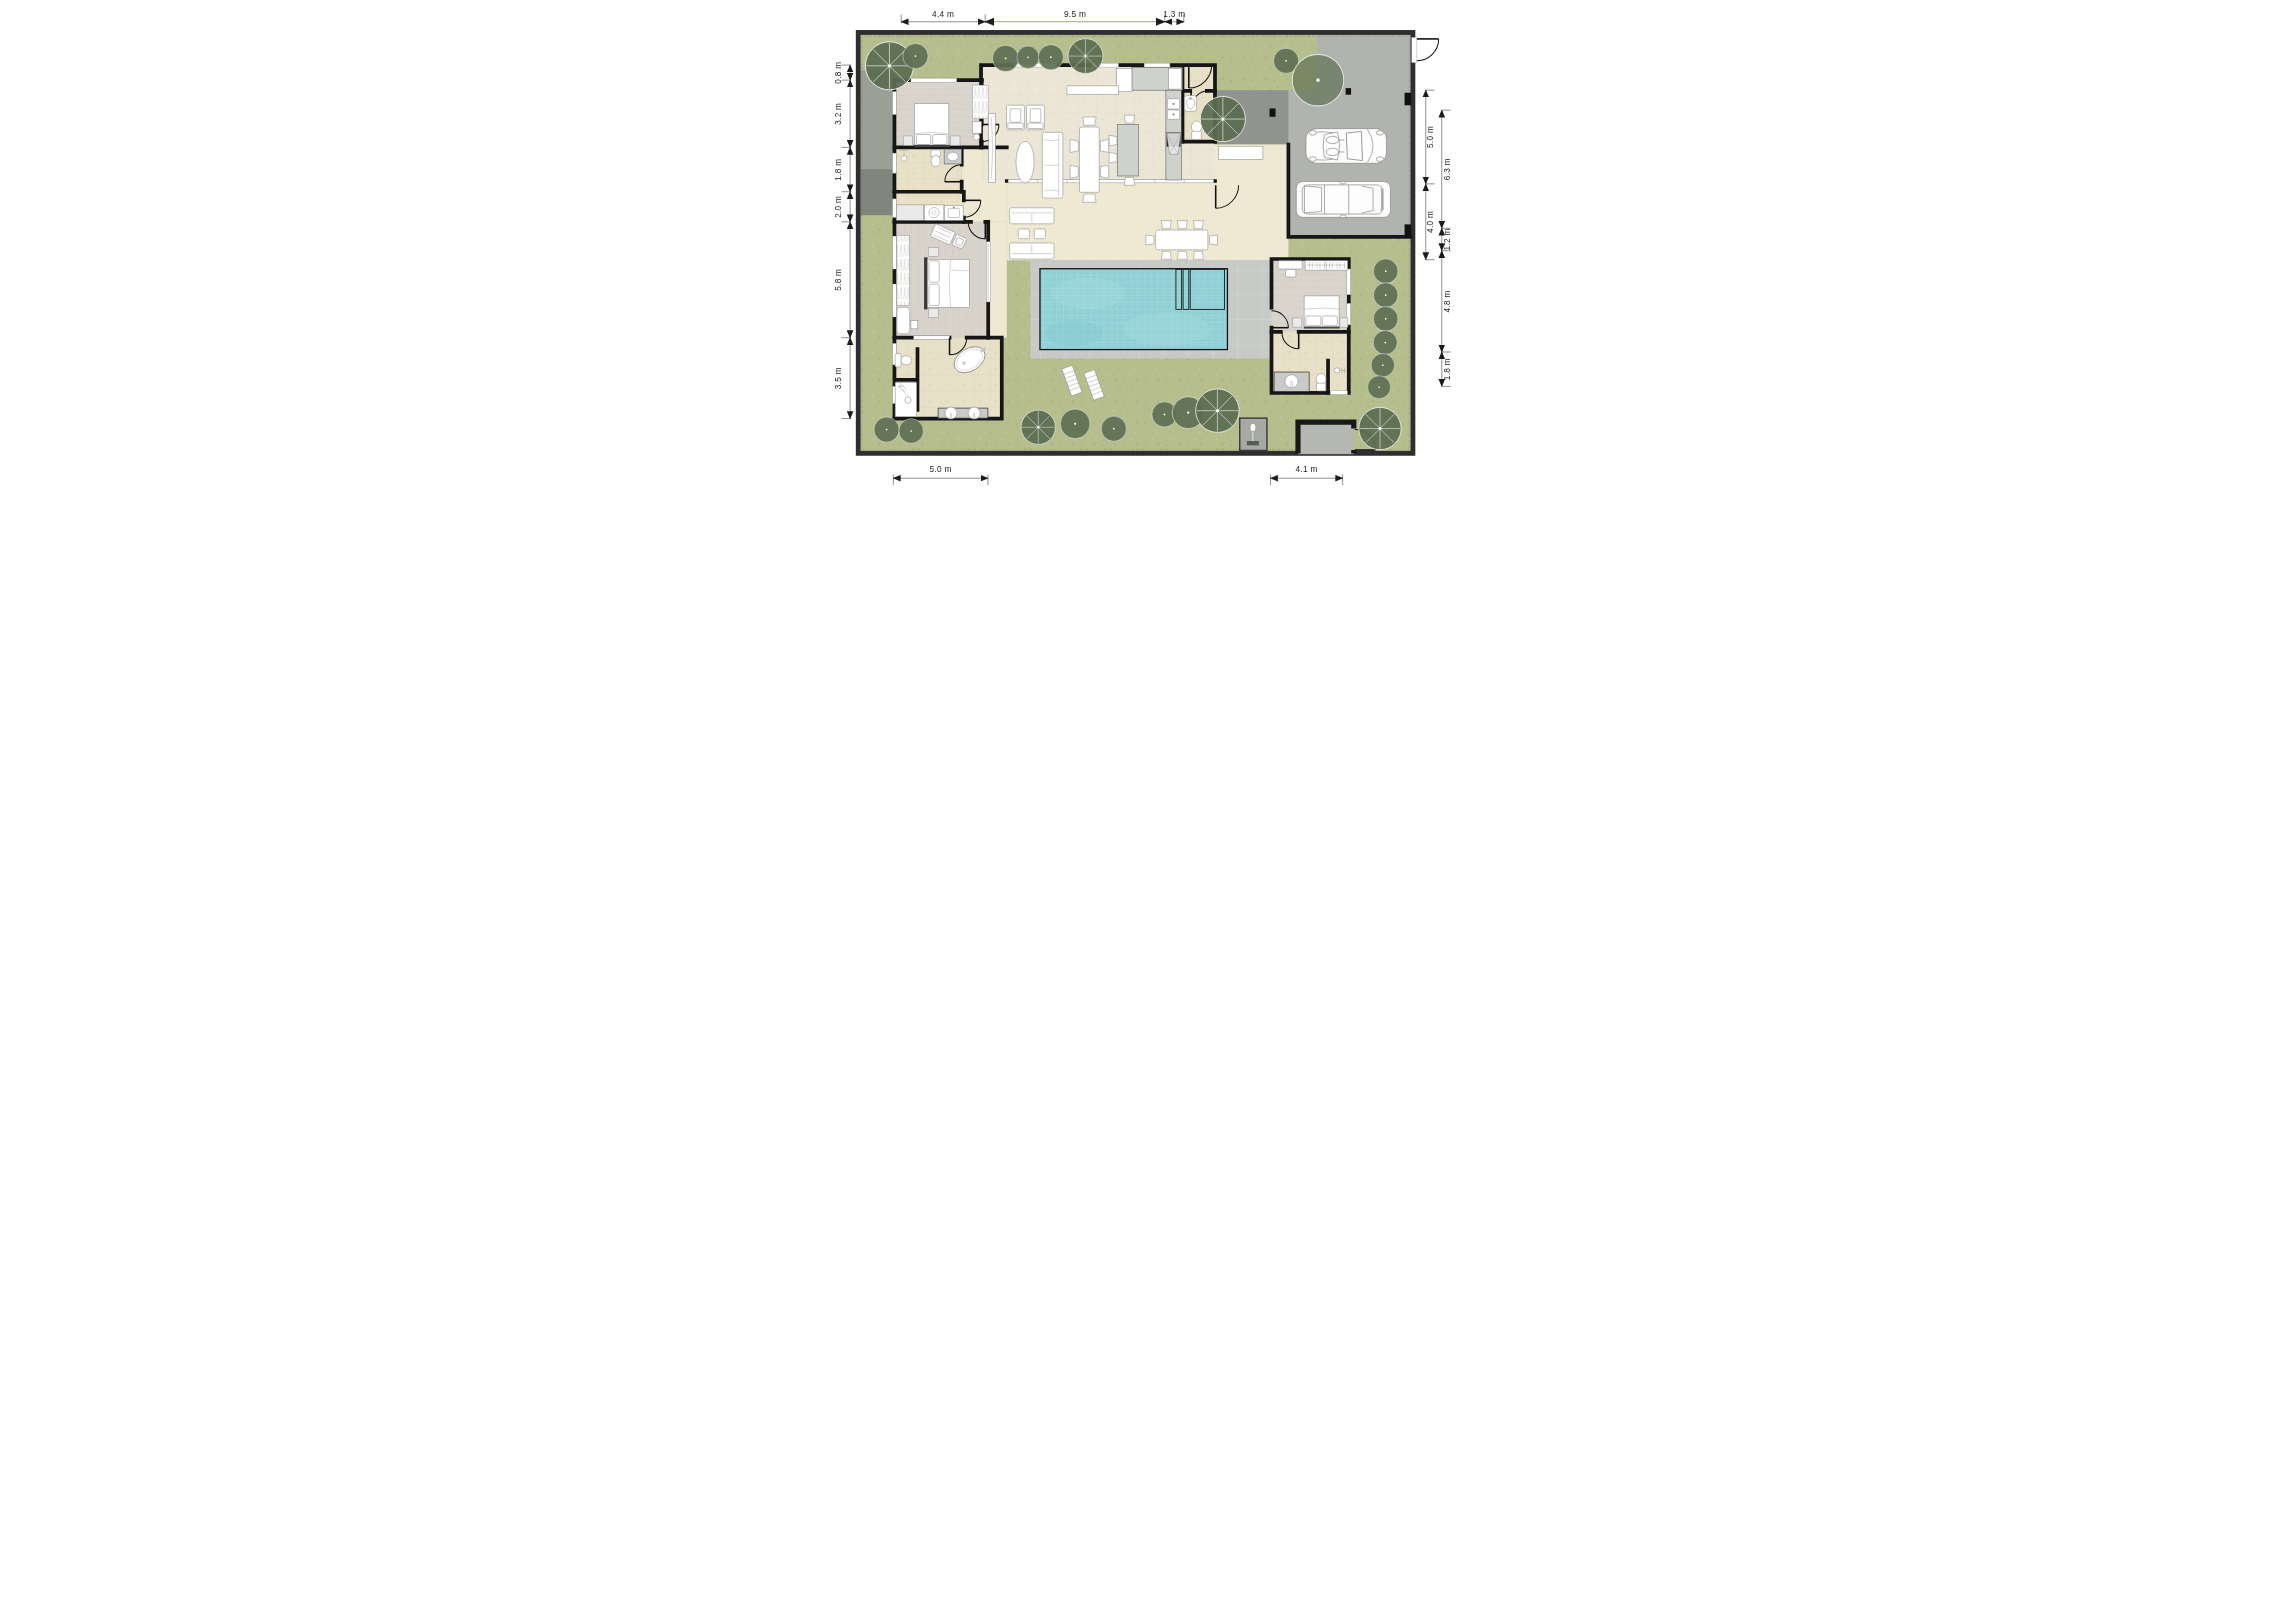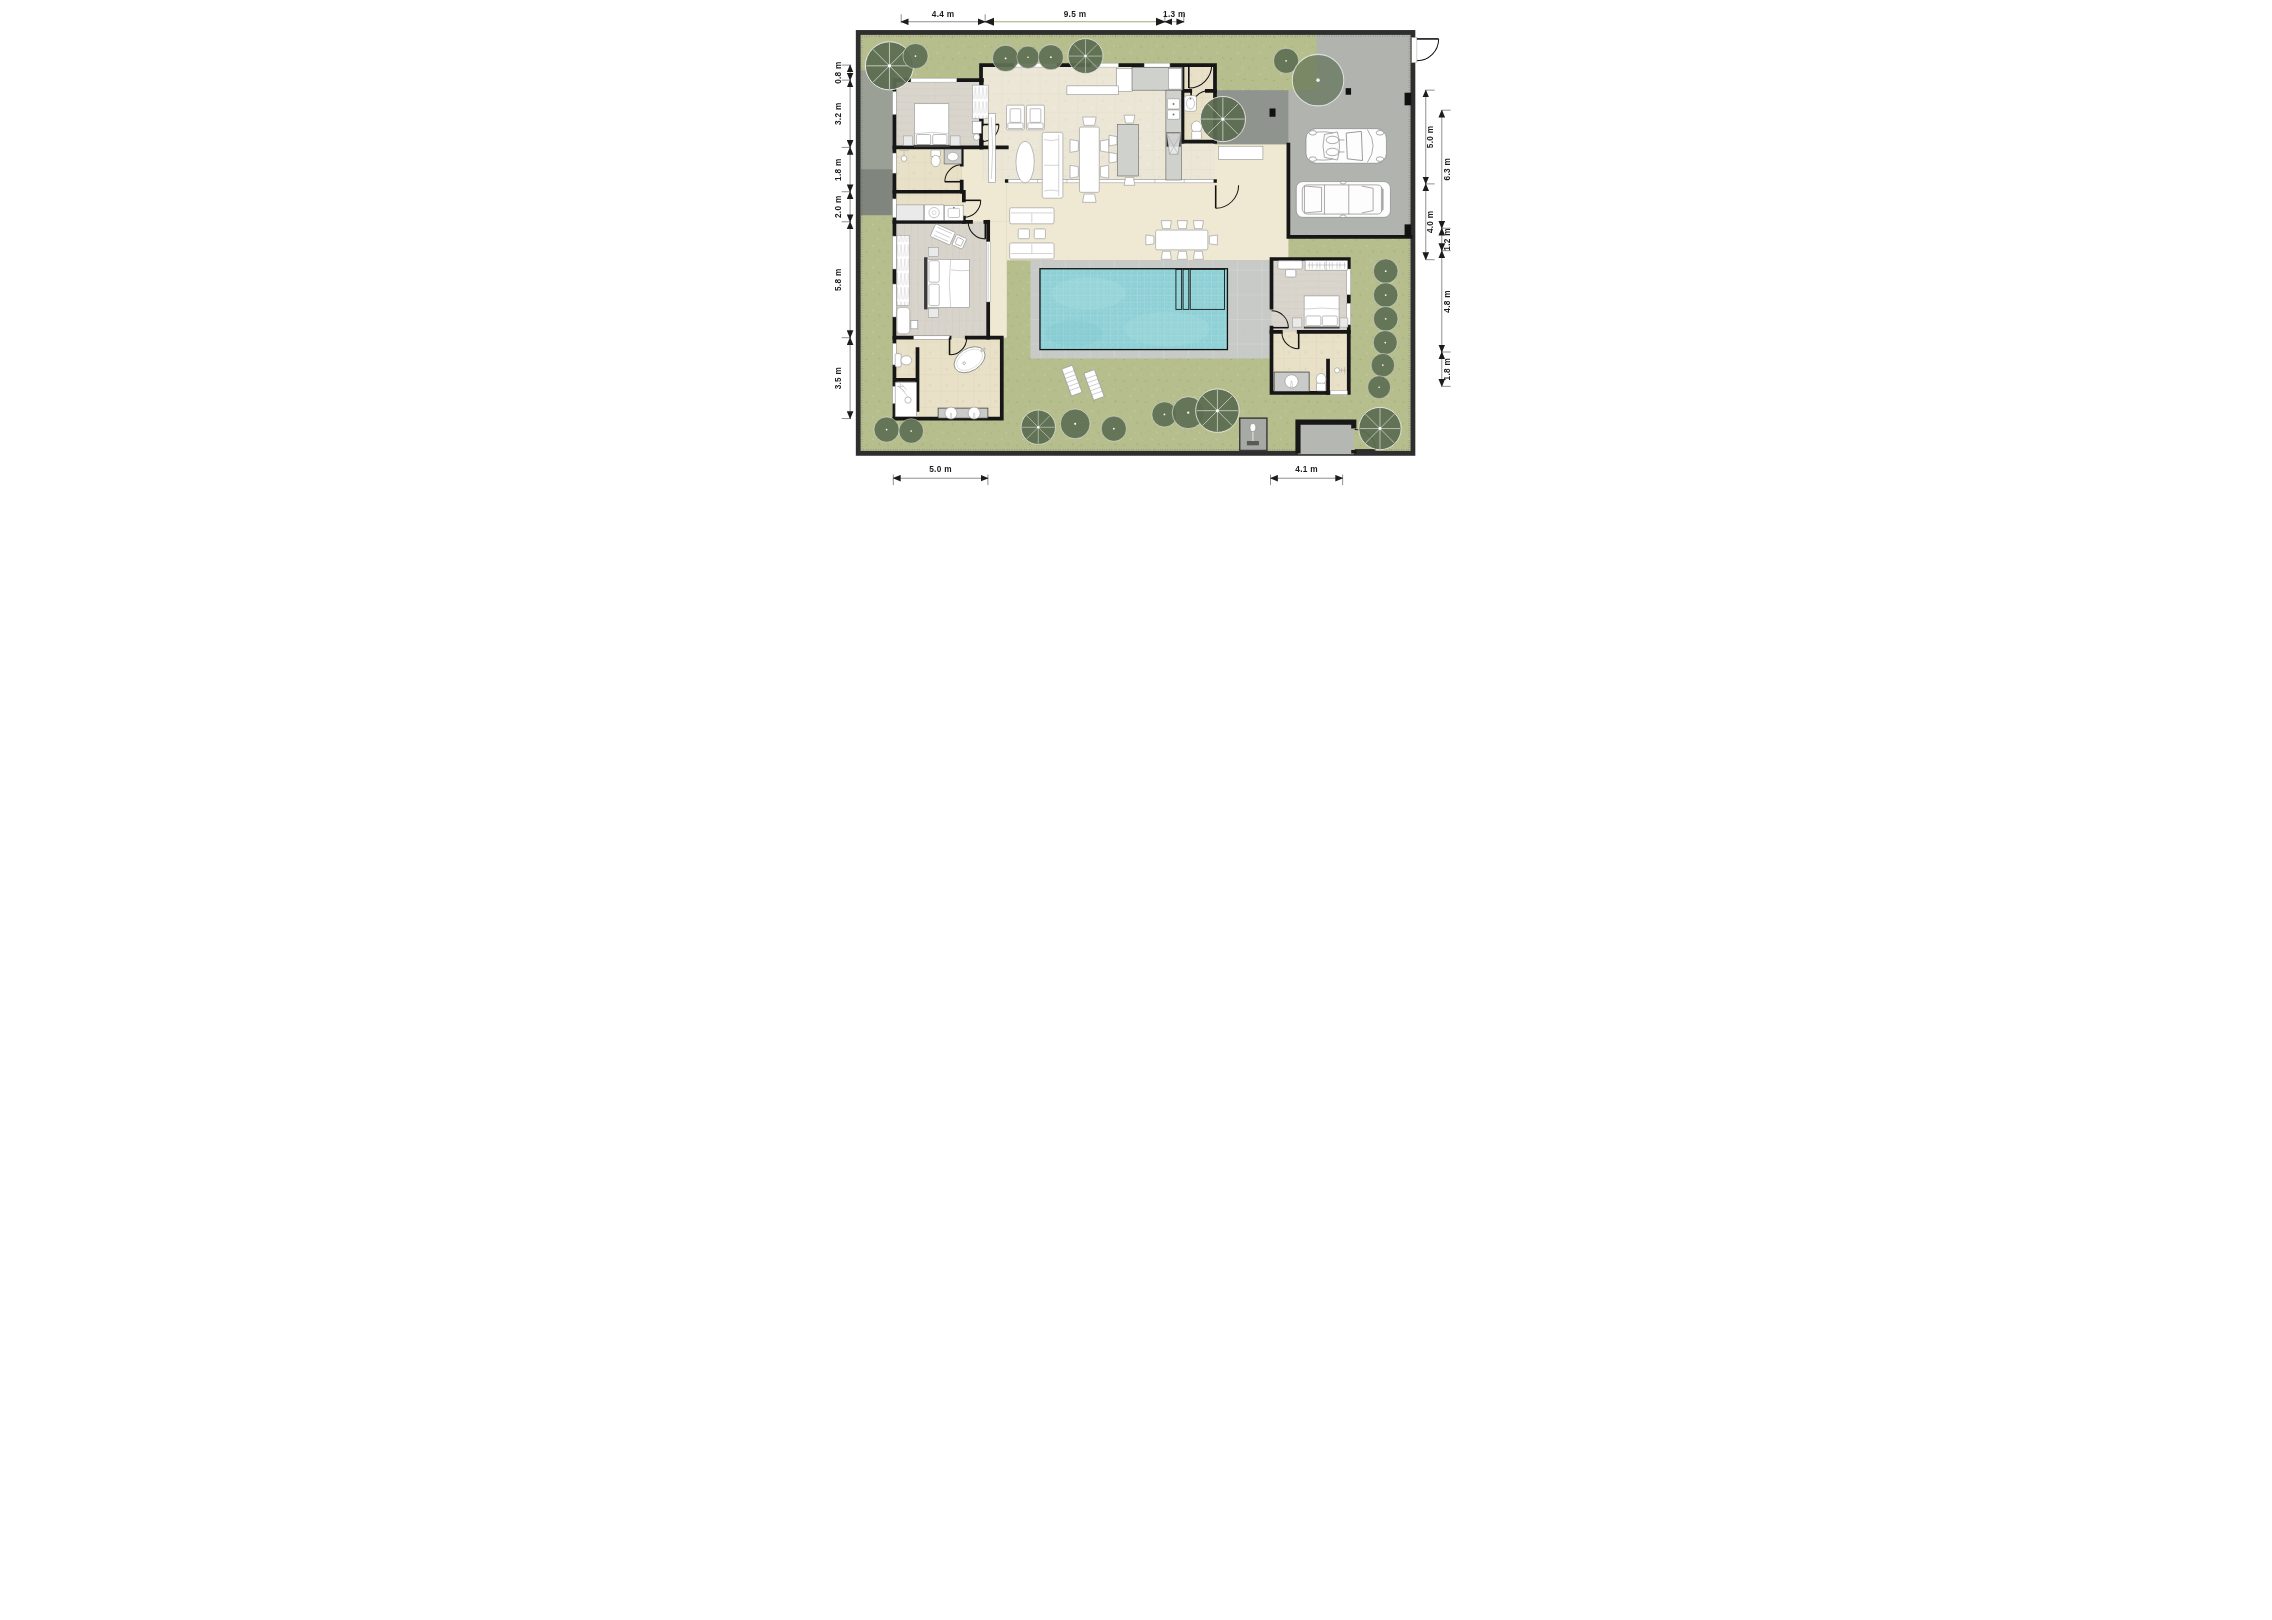--- a/index.html
+++ b/index.html
@@ -1,16 +1,16 @@
 <!DOCTYPE html>
 <html style="font-size:7.6px"><head>
 <meta charset="utf-8">
 <style>
   html,body{margin:0;padding:0;background:#ffffff;}
-  .page{width:682px;margin:0 auto;font-weight:bold;}
+  .page{width:682px;margin:0 auto;}
   svg{display:block;width:100%;height:auto;background:#fff;}
   .dim{font-family:"Liberation Sans",sans-serif;font-size:58px;fill:#1c1c1c;letter-spacing:2px;}
   .wall{stroke:#161616;stroke-width:26;fill:none;stroke-linecap:square;}
   .furn{fill:#ffffff;stroke:#8d8d8d;stroke-width:4;}
   .furnln{stroke:#9a9a9a;stroke-width:3;fill:none;}
   .door{stroke:#111;stroke-width:7;fill:none;}
   .leaf{stroke:#111;stroke-width:11;}
   .win{fill:#ffffff;stroke:#9b9b9b;stroke-width:3;}
   .gray{fill:#cfd1cd;stroke:#333;stroke-width:3;}
 </style>

